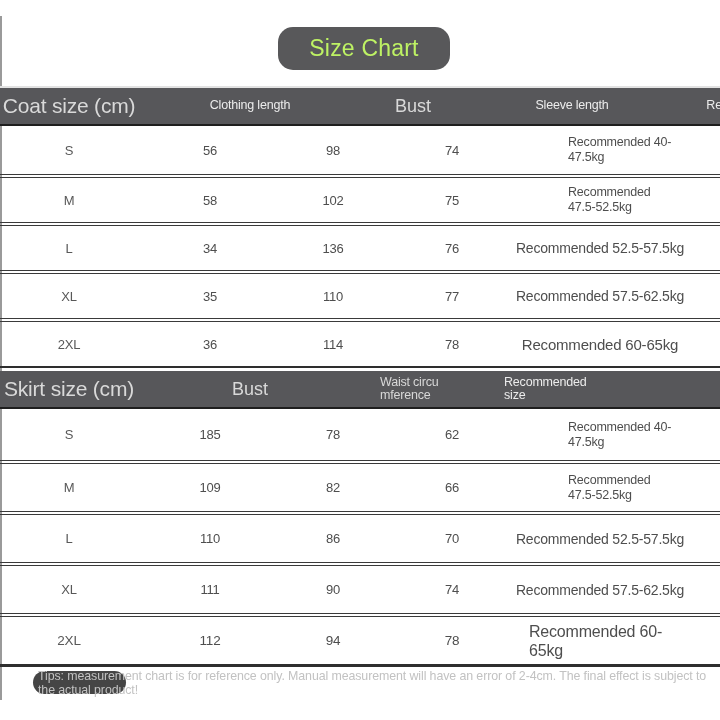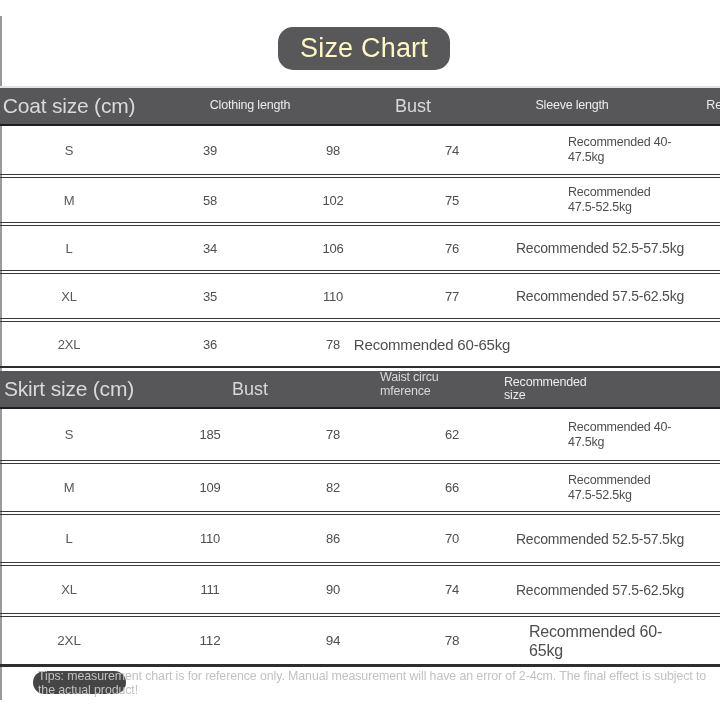--- a/index.html
+++ b/index.html
@@ -2,33 +2,33 @@
 <html><head>
 <meta charset="utf-8">
 <style>
   html,body{margin:0;padding:0;background:#fff;}
   .canvas{position:relative;width:720px;height:720px;background:#ffffff;overflow:hidden;
           font-family:"Liberation Sans",sans-serif;}
   .left-line{position:absolute;left:0;top:16px;width:2px;height:684px;background:#9a9a9a;}
 
   .title-pill{position:absolute;left:278px;top:27px;width:172px;height:43px;background:#58585a;
               border-radius:15px;display:flex;align-items:center;justify-content:center;}
-  .title-pill .t{font-size:27px;color:#fef9c3;letter-spacing:.2px;}
+  .title-pill .t{font-size:23px;color:#bef264;letter-spacing:.2px;}
 
   .size-table{position:absolute;left:0;width:720px;}
   .coat{top:86px;border-top:2px solid #e2e2e2;border-bottom:2px solid #2e2e2e;}
   .skirt{top:371px;border-bottom:3px solid #2e2e2e;}
 
   .thead{display:grid;grid-template-columns:138px 144px 102px 136px 200px;height:36px;
          background:#57575a;border-bottom:2px solid #1e1e1e;gap:40px;}
   .th{display:flex;align-items:center;justify-content:center;color:#ececec;overflow:visible;}
   .th .blk{text-align:left;font-size:12.5px;line-height:13.5px;letter-spacing:-.2px;}
   .th-title{font-size:21px;color:#d9d9d9;letter-spacing:-.2px;}
   .th-bust{font-size:18px;color:#d9d9d9;}
-  .th-waist{align-items:flex-start;padding-top:0;position:relative;z-index:2;}
+  .th-waist{align-items:center;padding-top:0;position:relative;z-index:2;}
   .th-waist .blk{width:66px;word-break:break-all;color:#d8d8d8;}
   .col5{padding-right:40px;}
 
   .tr{display:grid;grid-template-columns:138px 144px 102px 136px 200px;height:48px;box-sizing:border-box;}
   .skirt .tr{height:51px;}
   .tr + .tr{border-top:4px double #3a3a3a;}
   .td{display:flex;align-items:center;justify-content:center;font-size:13px;color:#4e4e4e;letter-spacing:-.2px;}
   .size-label{color:#585858;}
   .big-vals .td{font-size:13.5px;}
   .rec .blk{display:block;text-align:left;}
@@ -61,57 +61,58 @@
       <div class="th th-bust">Bust</div>
       <div class="th">
           <span class="blk">Sleeve length</span>
         </div>
       <div class="th col5">
           <span class="blk">Recommended size</span>
         </div>
     </div>
     <div class="tr">
       <div class="td size-label">S</div>
-      <div class="td">39</div>
+      <div class="td">56</div>
       <div class="td">98</div>
       <div class="td">74</div>
       <div class="td rec col5">
           <span class="blk rec-wrap">Recommended 40-47.5kg</span>
         </div>
     </div>
     <div class="tr">
       <div class="td size-label">M</div>
       <div class="td">58</div>
       <div class="td">102</div>
       <div class="td">75</div>
       <div class="td rec col5">
           <span class="blk rec-wrap">Recommended 47.5-52.5kg</span>
         </div>
     </div>
     <div class="tr">
       <div class="td size-label">L</div>
       <div class="td">34</div>
-      <div class="td">106</div>
+      <div class="td">136</div>
       <div class="td">76</div>
       <div class="td rec col5">
           <span class="blk rec-line">Recommended 52.5-57.5kg</span>
         </div>
     </div>
     <div class="tr">
       <div class="td size-label">XL</div>
       <div class="td">35</div>
       <div class="td">110</div>
       <div class="td">77</div>
       <div class="td rec col5">
           <span class="blk rec-line">Recommended 57.5-62.5kg</span>
         </div>
     </div>
     <div class="tr">
       <div class="td size-label">2XL</div>
       <div class="td">36</div>
+      <div class="td">114</div>
       <div class="td">78</div>
       <div class="td rec col5">
           <span class="blk rec-big">Recommended 60-65kg</span>
         </div>
     </div>
   </div>
 
   <div class="size-table skirt">
     <div class="thead">
       <div class="th th-title">Skirt size (cm)</div>

